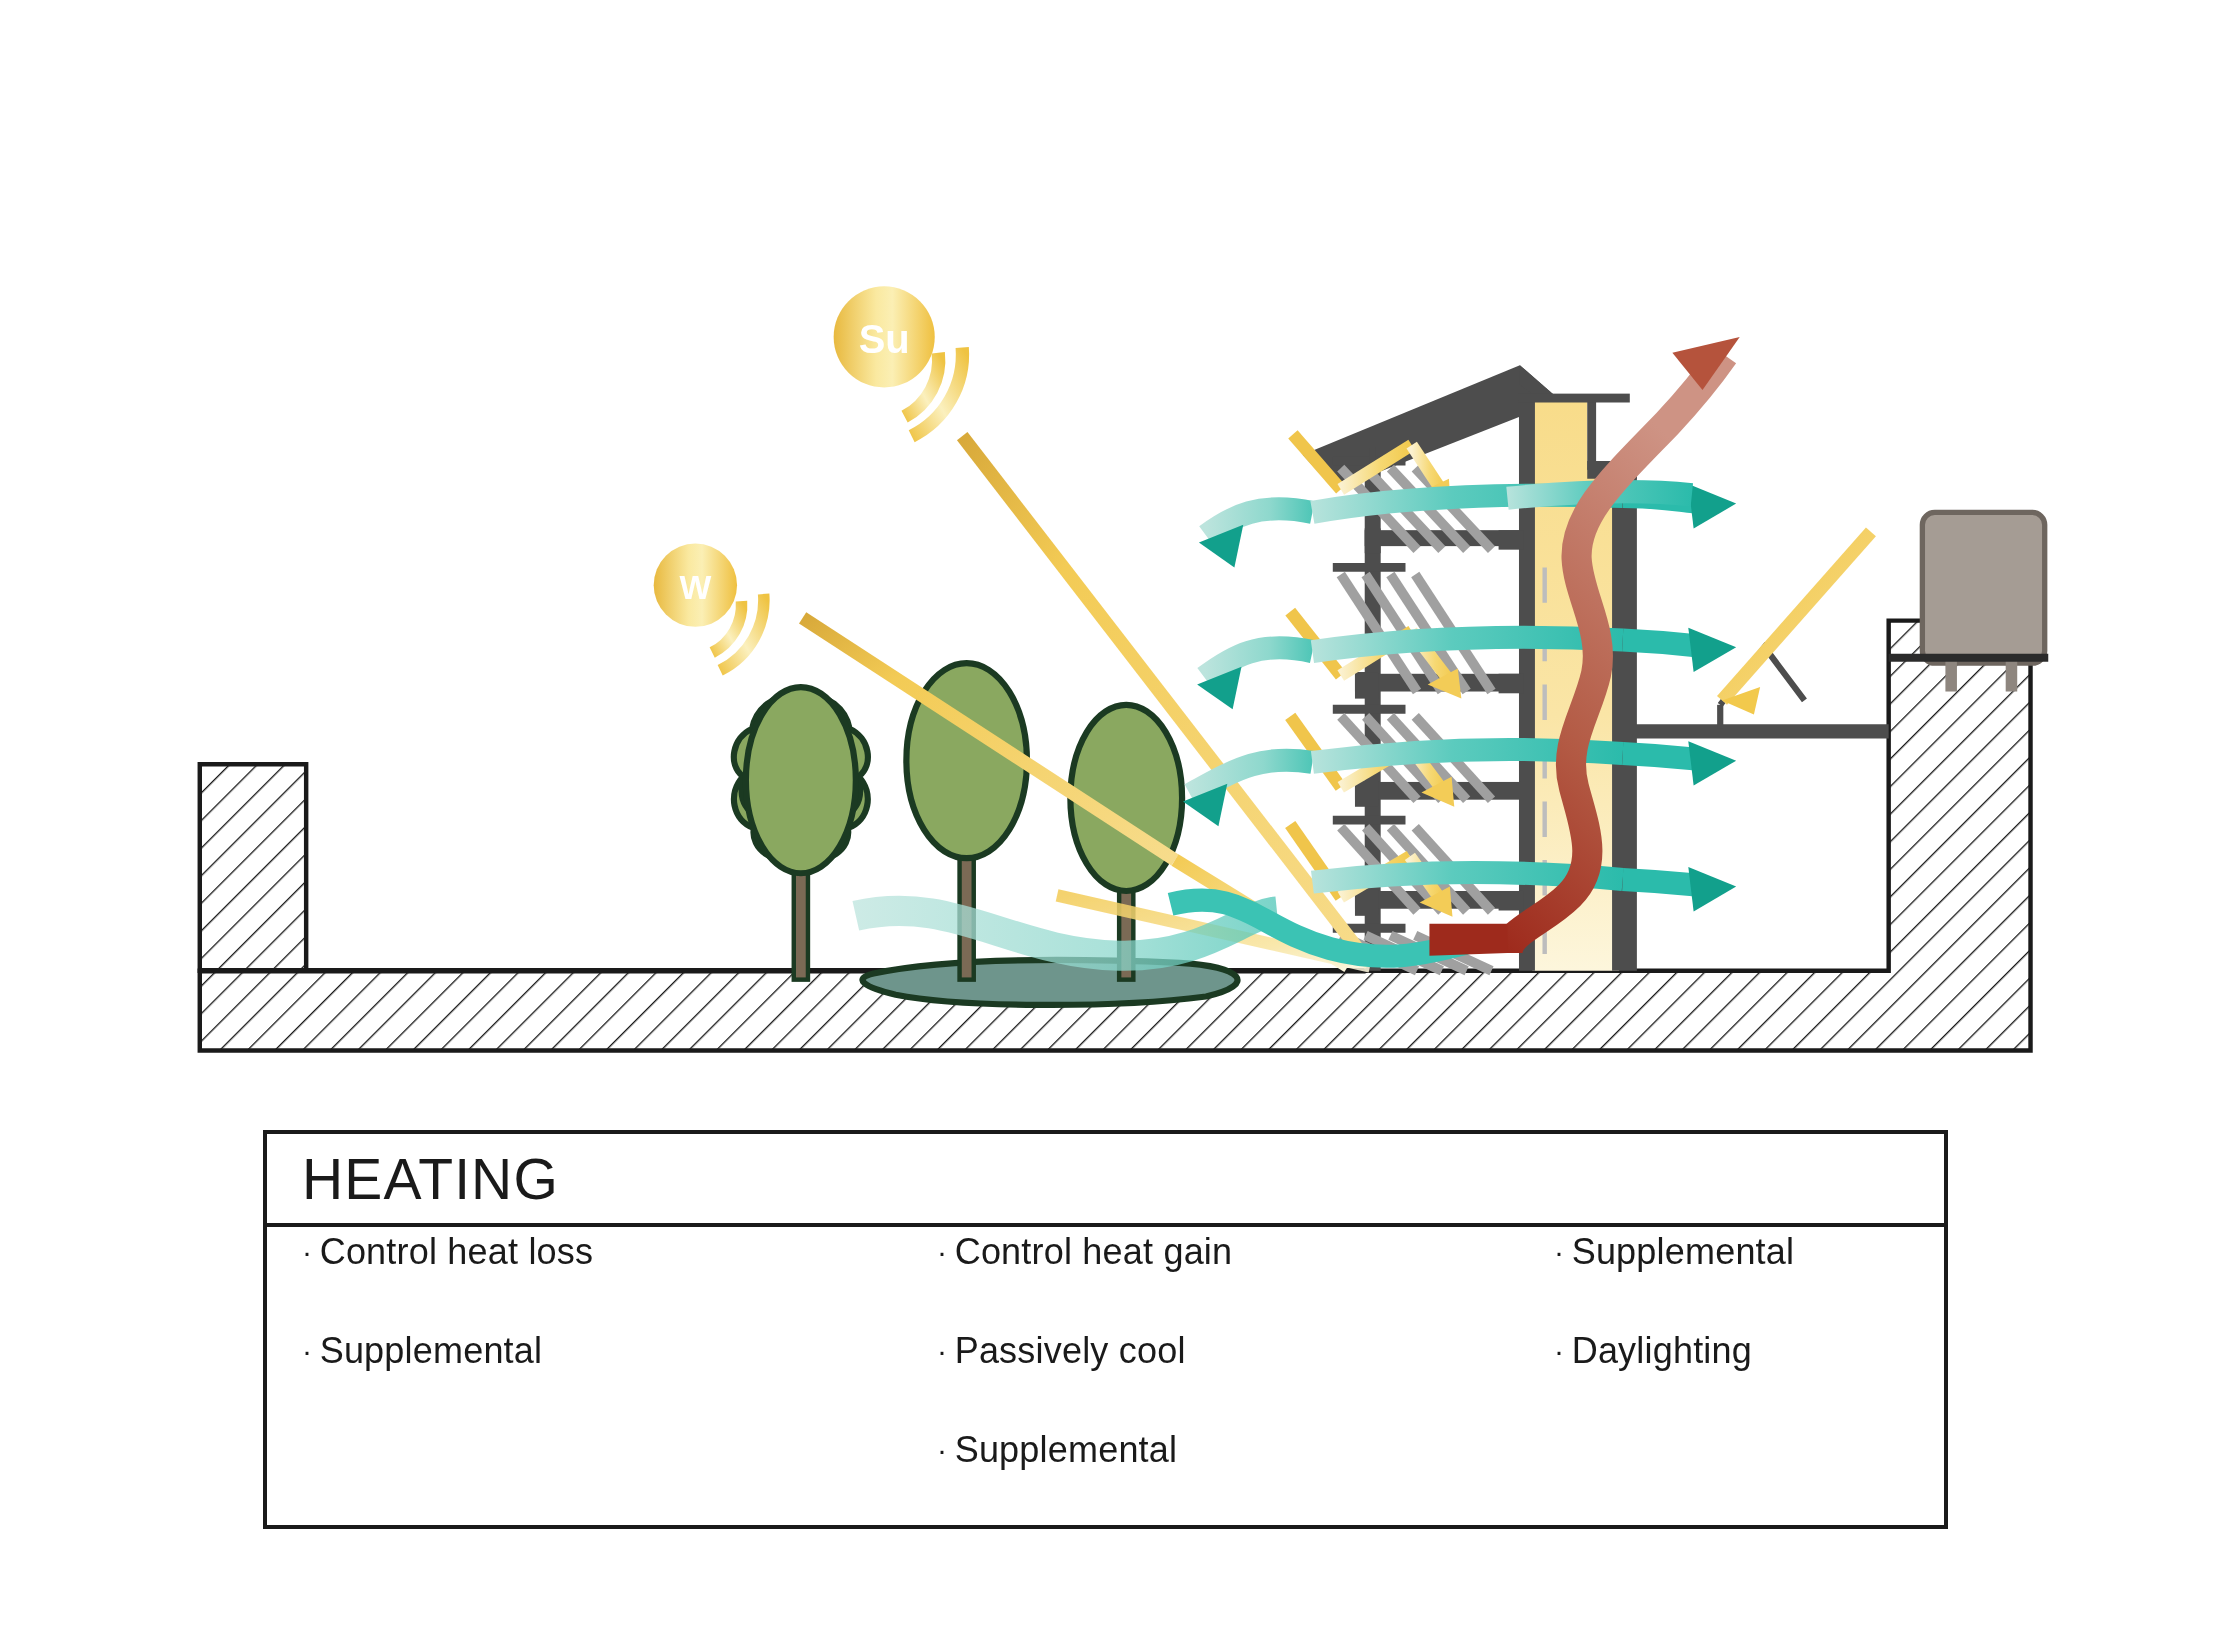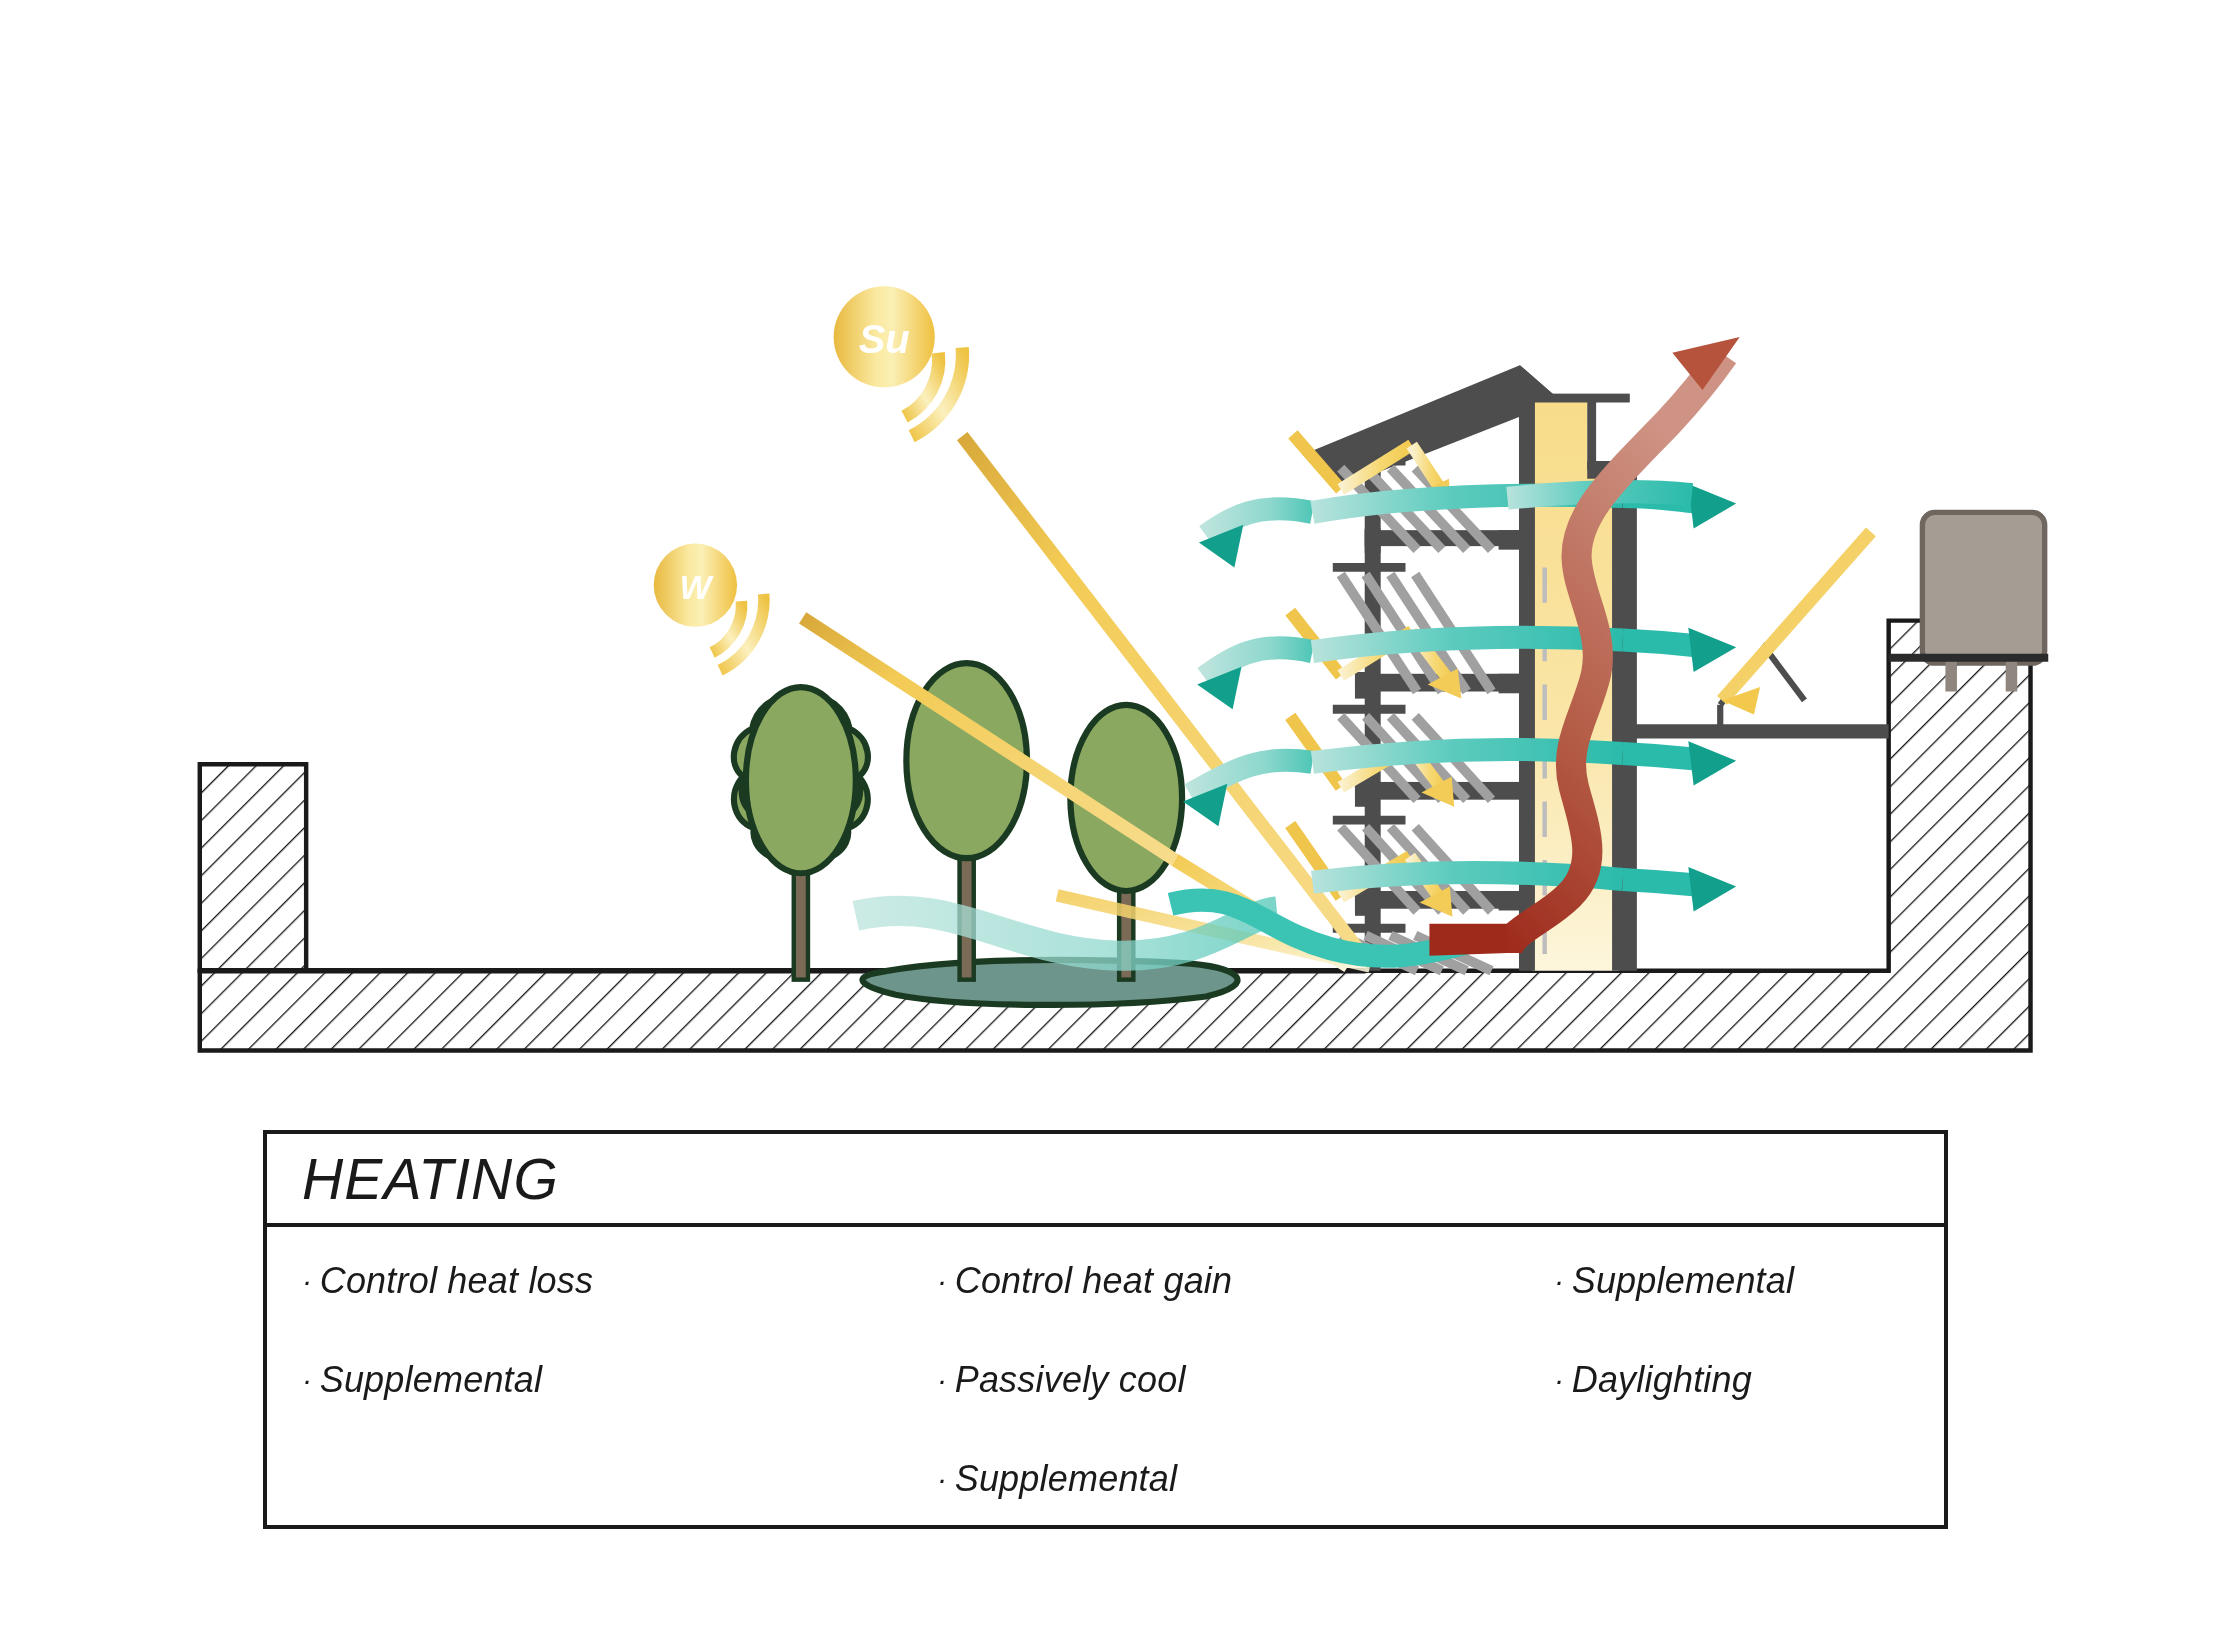--- a/index.html
+++ b/index.html
@@ -4,42 +4,42 @@
 <title>Passive Design Strategies Section Diagram</title>
 <style>
   html,body{margin:0;padding:0;background:#ffffff;}
   body{
     width:2217px;height:1649px;
     font-family:"Liberation Sans", sans-serif;
     color:#1a1a1a;
     overflow:hidden;
     position:relative;
   }
-  #stage{position:absolute;inset:0;width:2217px;height:1399px;font-style:italic;}
+  #stage{position:absolute;inset:0;width:2217px;height:1399px;}
   svg.layer{position:absolute;top:0;left:0;width:2217px;height:1649px;display:block;}
 
   
   .legend{
     position:absolute;
     left:263px; top:1130px;
     width:1685px; height:399px;
     box-sizing:border-box;
     border:4.4px solid #1a1a1a;
     background:#ffffff;
   }
   .legend-head{
     height:89px;
     border-bottom:4.4px solid #1a1a1a;
     display:flex;
     align-items:center;
   }
   .legend-body{
     height:301px;
     display:flex;
-    padding-top:33px;
+    padding-top:4px;
     box-sizing:border-box;
   }
   .lcol{box-sizing:border-box;}
   .lcol.c1{width:638px;padding-left:35px;}
   .lcol.c2{width:621px;padding-left:32px;}
   .lcol.c3{width:417px;padding-left:28px;}
   .lhead{
     font-size:57px;
     font-weight:400;
     letter-spacing:1.1px;

